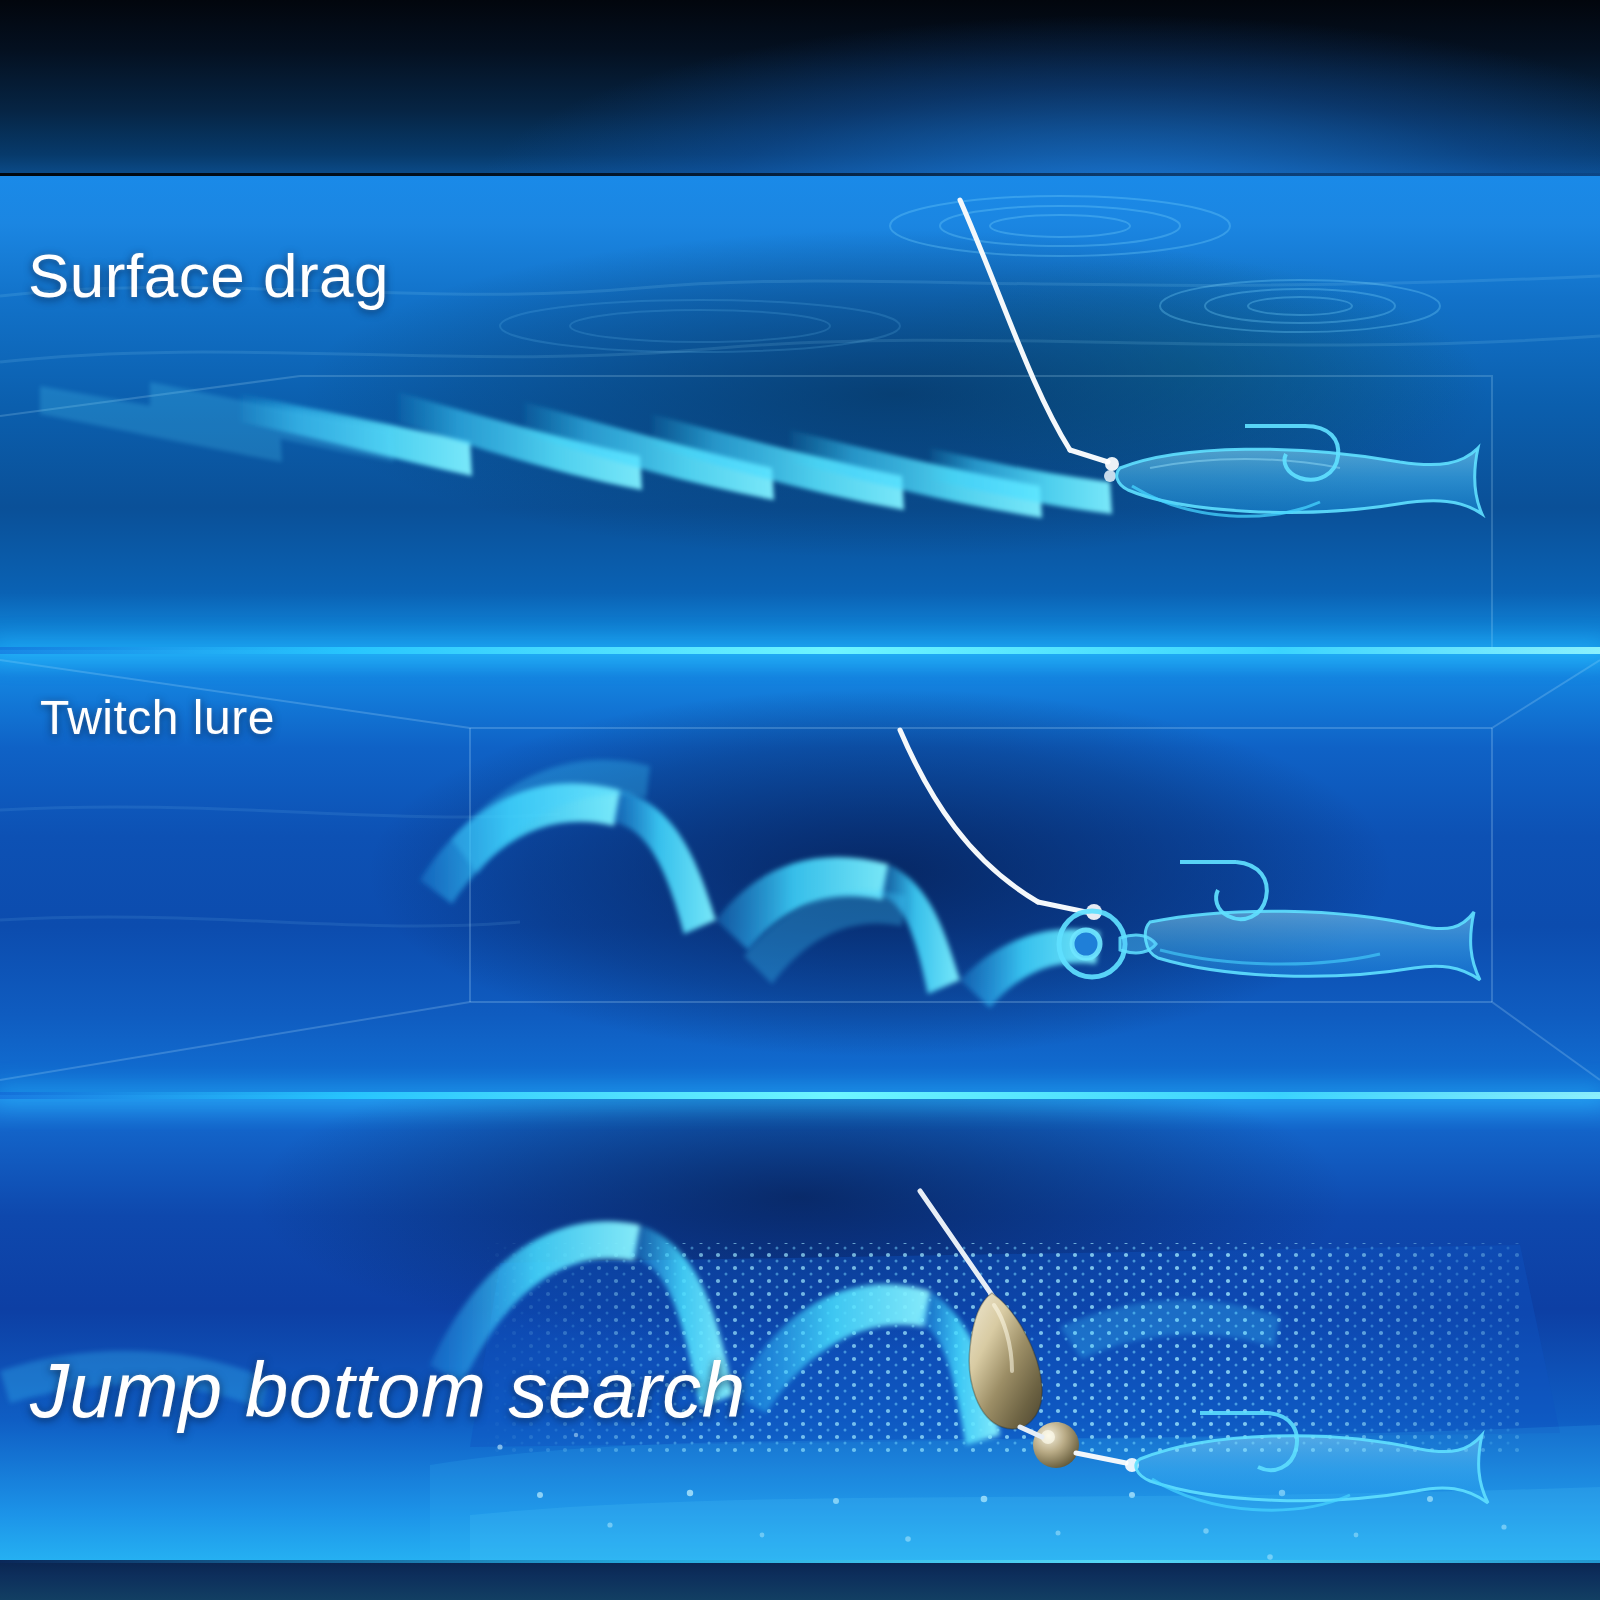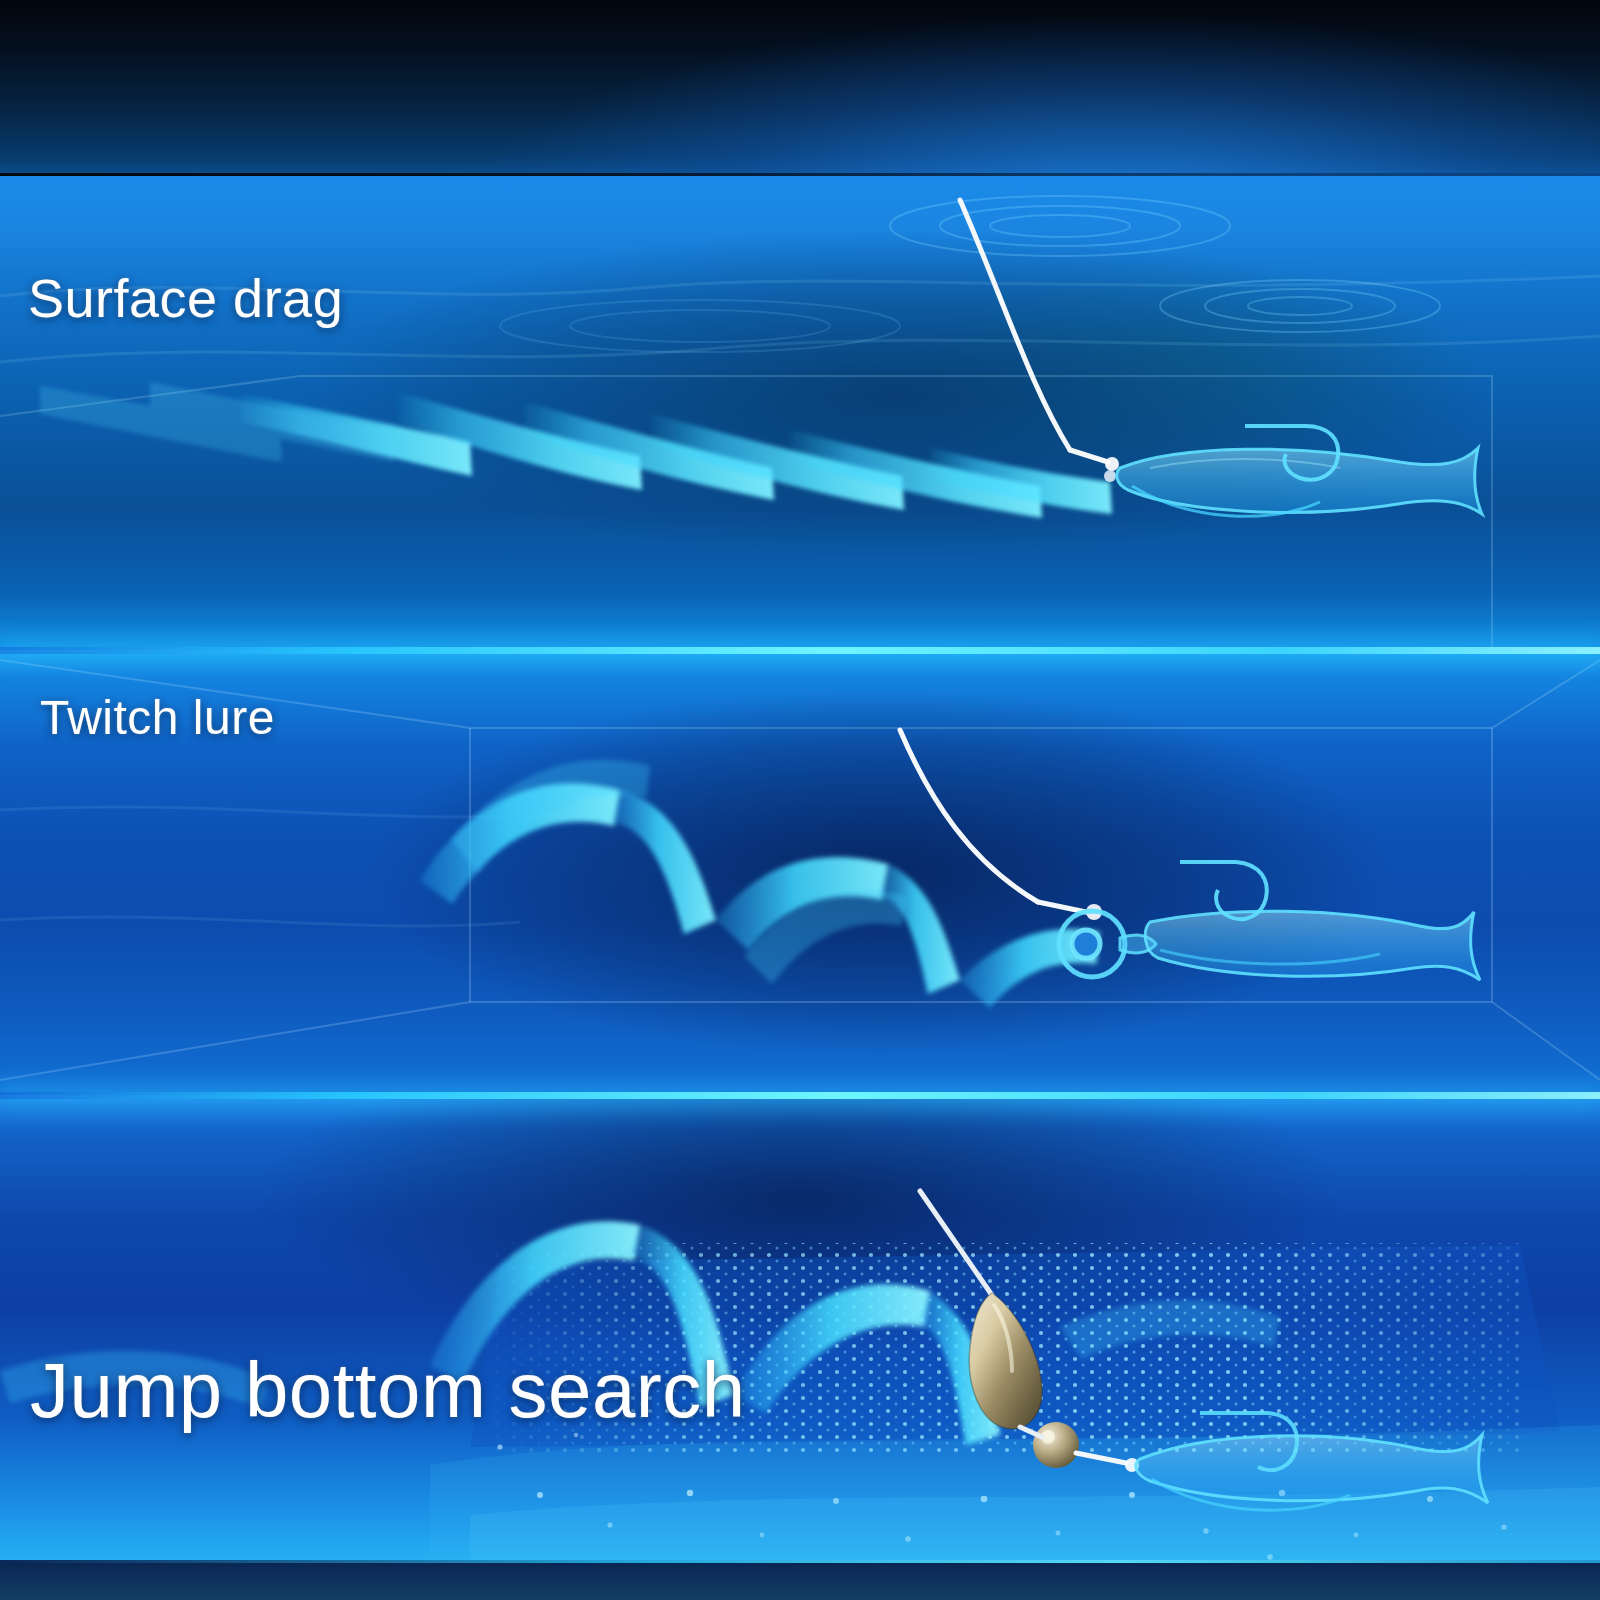--- a/index.html
+++ b/index.html
@@ -85,23 +85,23 @@
     background:linear-gradient(90deg,rgba(10,40,90,.9) 0%,rgba(40,190,245,.85) 40%,rgba(90,225,255,.95) 70%,rgba(40,180,240,.8) 100%);
   }
 
   
   .label{
     position:absolute;z-index:40;color:#ffffff;
     font-weight:400;letter-spacing:.5px;
     text-shadow:0 2px 9px rgba(0,30,70,.75), 0 0 3px rgba(255,255,255,.25);
     white-space:nowrap;
   }
-  #label1{left:28px;top:240px;font-size:54px;margin-top:27px;}
+  #label1{left:28px;top:240px;font-size:62px;}
   #label2{left:40px;top:690px;font-size:48px;}
-  #label3{left:30px;top:1345px;font-size:78px;}
+  #label3{left:30px;top:1345px;font-size:78px;font-style:italic;}
 
   
   .art{position:absolute;inset:0;width:100%;height:100%;}
 </style>
 </head>
 <body>
 
 <div id="stage">
 
   <div class="top-band"></div>

